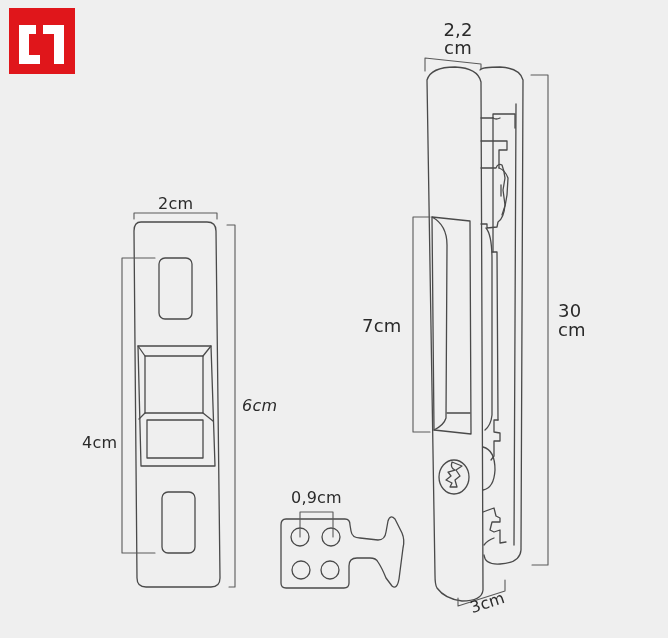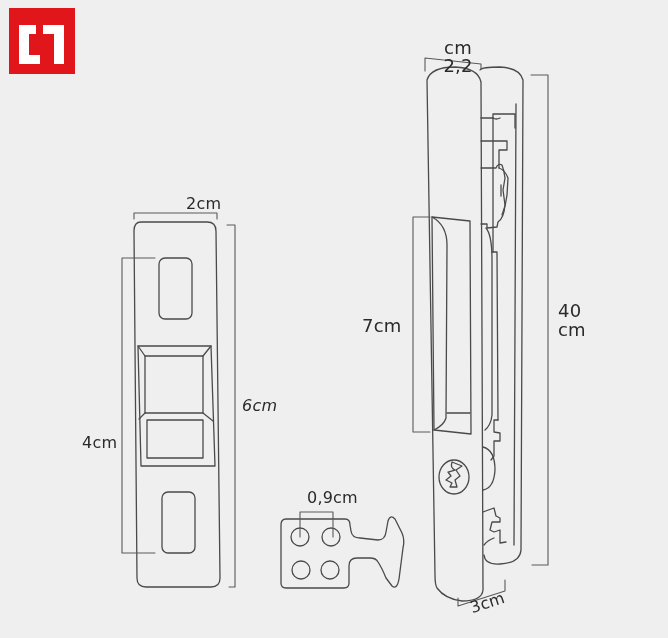--- a/index.html
+++ b/index.html
@@ -133,27 +133,27 @@
 
       <path d="M531 75 H548 V565 H532"></path>
 
       <path d="M430 217 H413 V432 H430"></path>
 
       <path d="M458 598 V606 L505 591 V580"></path>
     </g>
   </g>
 </svg>
 
-<div class="lbl" style="left:158px; top:195px;margin-left:28px;">2cm</div>
+<div class="lbl" style="left:158px; top:195px;">2cm</div>
 <div class="lbl" style="left:242px; top:397px;font-style:italic;">6cm</div>
 <div class="lbl" style="left:82px; top:397px;margin-top:37px;">4cm</div>
 
-<div class="lbl" style="left:291px; top:489px;margin-left:16px;">0,9cm</div>
+<div class="lbl" style="left:291px; top:489px;">0,9cm</div>
 
-<div class="lbl big center" style="left:438px; top:20px; width:40px;margin-top:36px;">2,2</div>
+<div class="lbl big center" style="left:438px; top:20px; width:40px;">2,2</div>
 <div class="lbl big center" style="left:438px; top:38px; width:40px;">cm</div>
 
 <div class="lbl big" style="left:362px; top:316px;">7cm</div>
 
-<div class="lbl big" style="left:558px; top:301px;">40</div>
+<div class="lbl big" style="left:558px; top:301px;">30</div>
 <div class="lbl big" style="left:558px; top:320px;">cm</div>
 
 <div class="lbl" style="left:468px; top:600px; transform:rotate(-18deg); transform-origin:left top;">3cm</div>
 
 </body></html>

